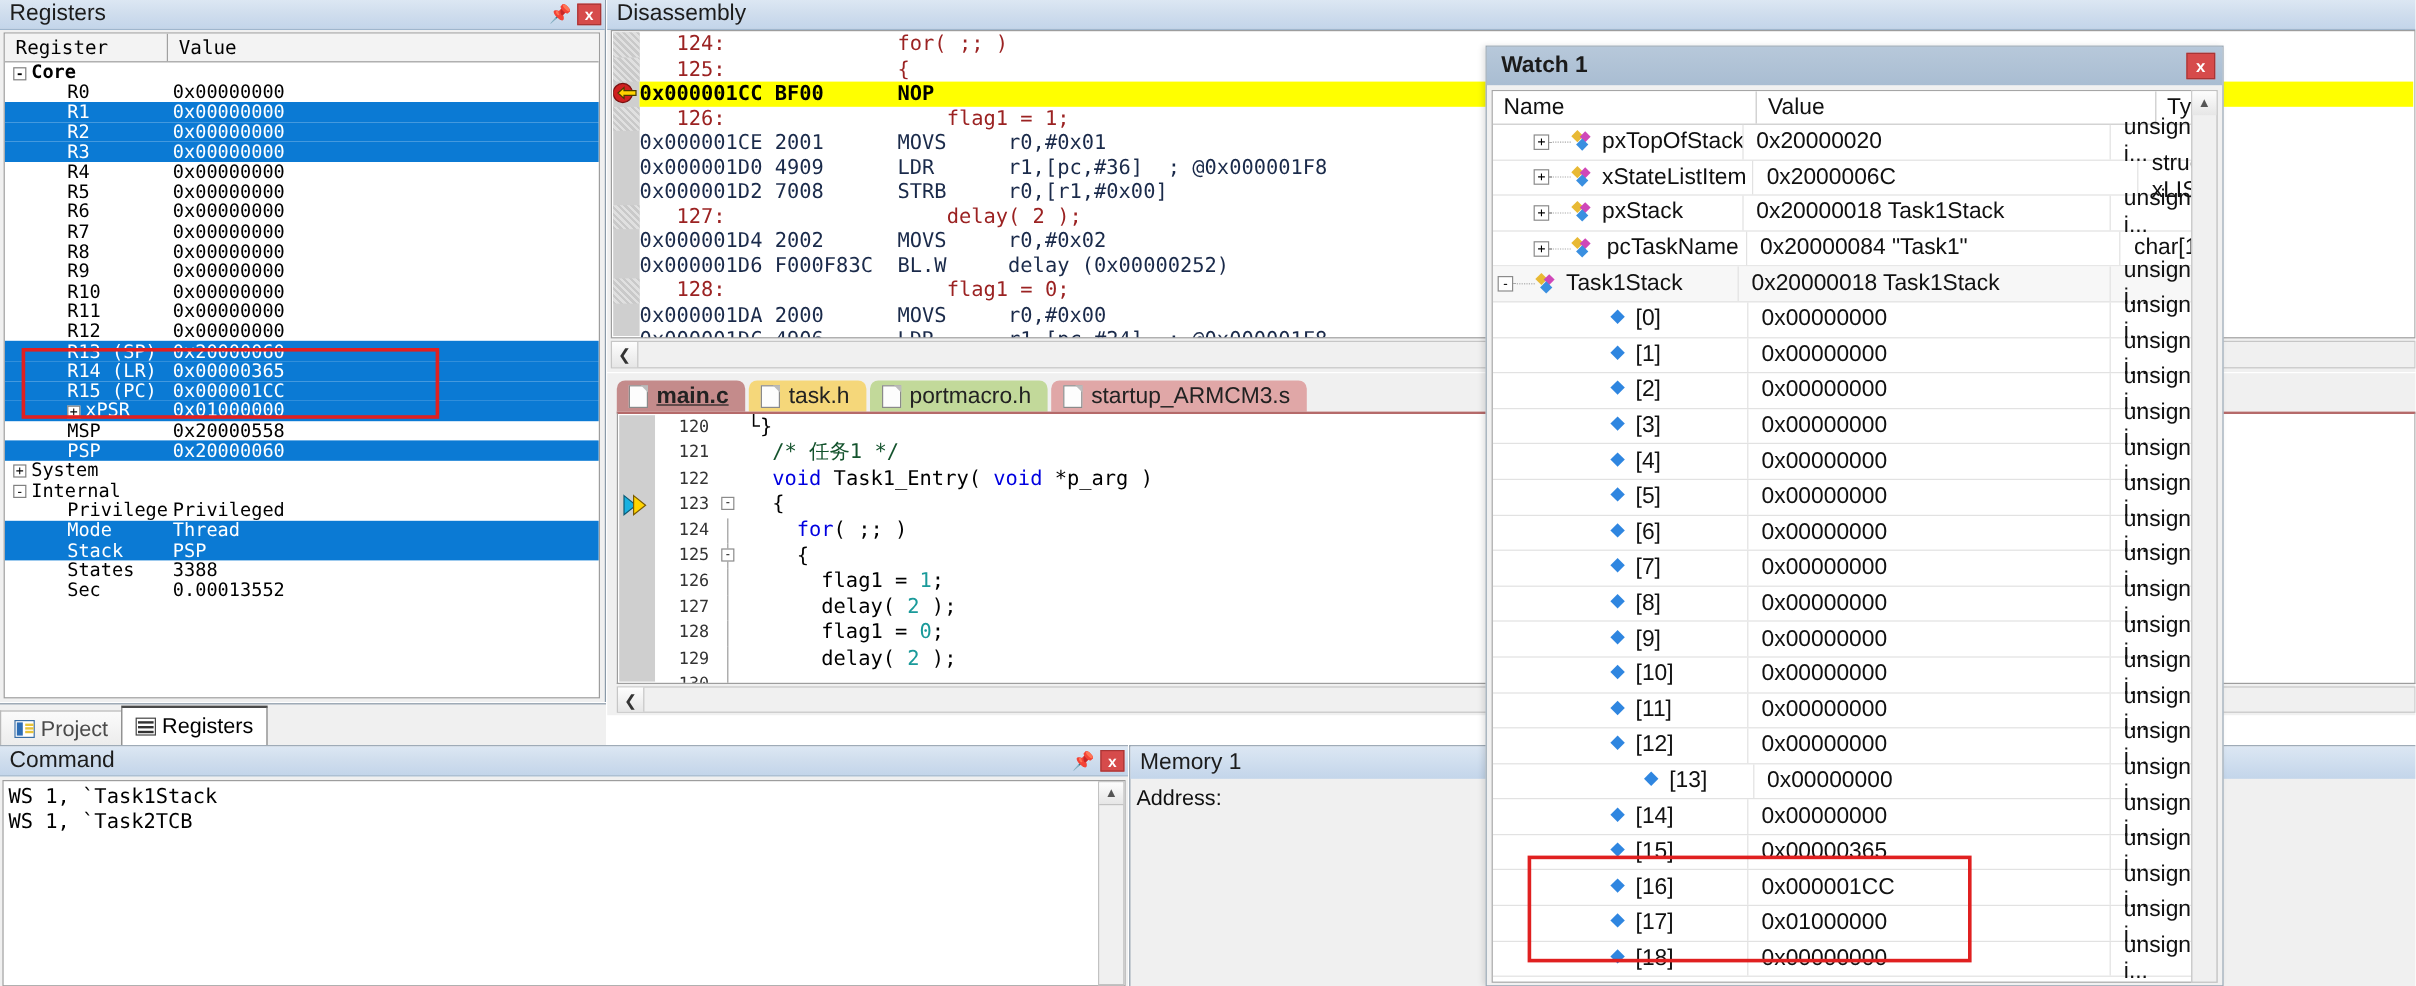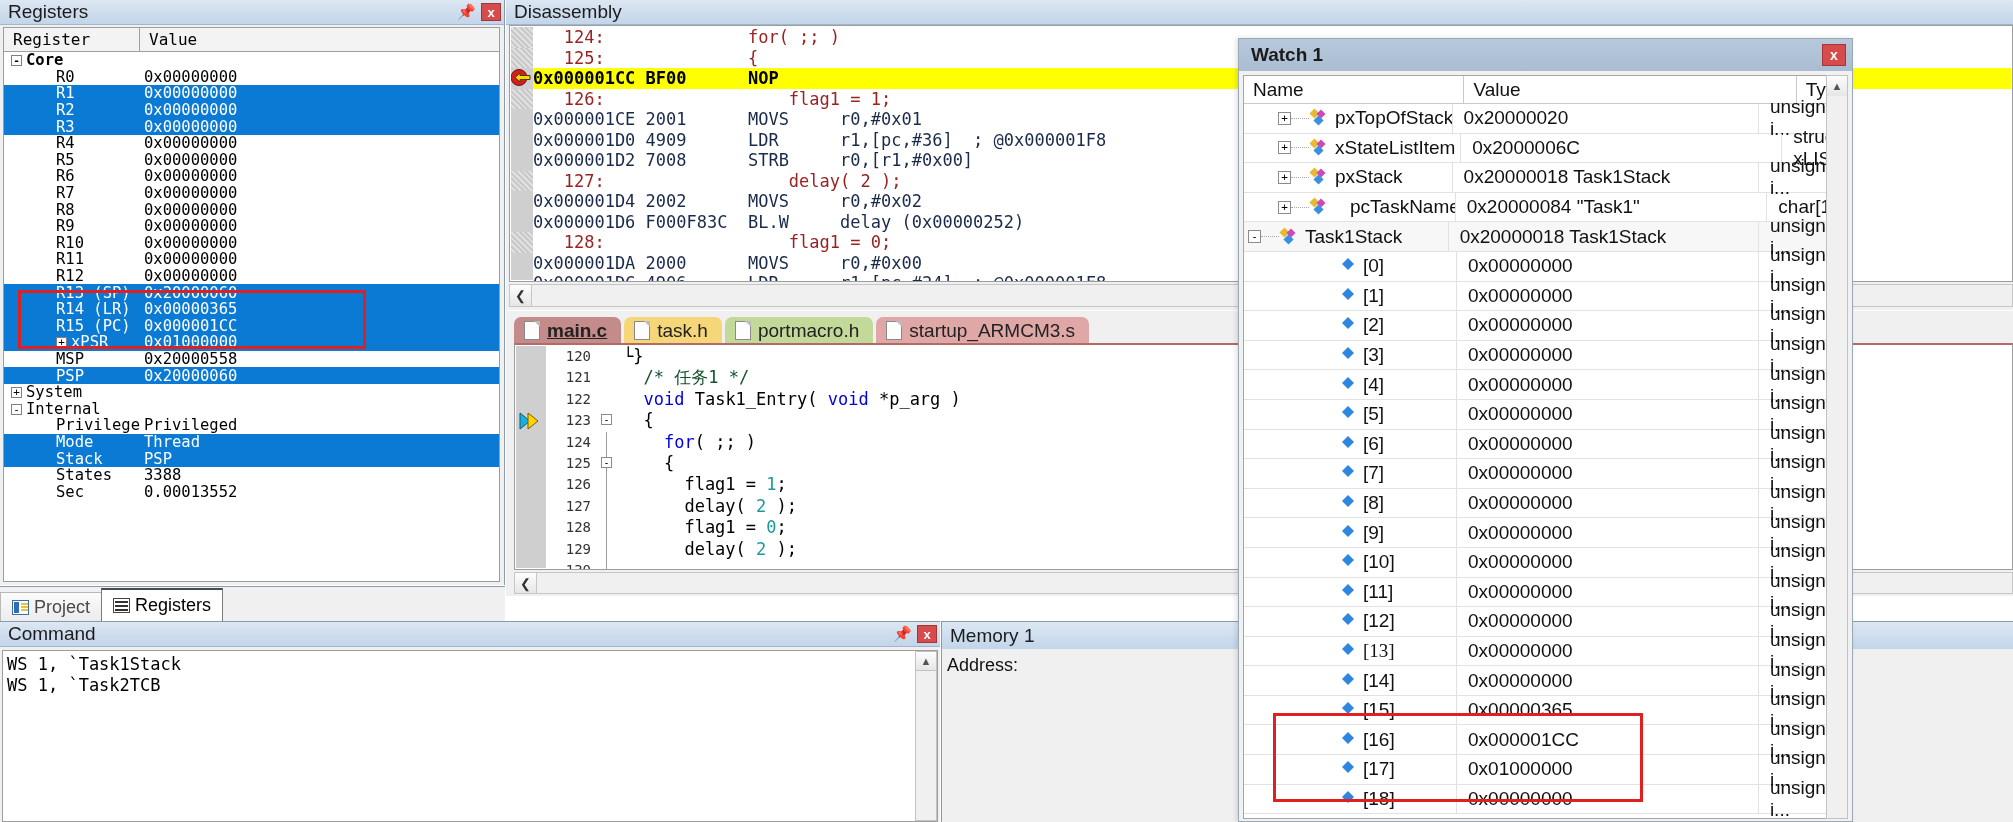--- a/index.html
+++ b/index.html
@@ -640,21 +640,21 @@
           </div>
           <div class="wrow">
             <div class="wc-name" style="padding-left: 34px;">
               <span class="wexp">+</span>
               <span class="wdots"></span>
               <span class="wicon-struct">
                 <span class="d1"></span>
                 <span class="d2"></span>
                 <span class="d3"></span>
               </span>
-              <span style="margin-left: 19px;">pcTaskName</span>
+              <span style="margin-left: 8px;">pcTaskName</span>
             </div>
             <div class="wc-val">0x20000084 "Task1"</div>
             <div class="wc-type">char[16]</div>
           </div>
           <div class="wrow shade">
             <div class="wc-name" style="padding-left: 4px;">
               <span class="wexp">-</span>
               <span class="wdots"></span>
               <span class="wicon-struct">
                 <span class="d1"></span>
@@ -803,21 +803,21 @@
               <span style="width: 31px; flex: 0 0 auto;"></span>
               <span class="wicon-leaf">
                 <span class="d"></span>
               </span>
               <span style="margin-left: 4px;">[12]</span>
             </div>
             <div class="wc-val">0x00000000</div>
             <div class="wc-type">unsigned i...</div>
           </div>
           <div class="wrow">
-            <div class="wc-name" style="padding-left: 64px; font-family: Liberation Serif, serif;">
+            <div class="wc-name" style="padding-left: 92px;">
               <span style="width: 31px; flex: 0 0 auto;"></span>
               <span class="wicon-leaf">
                 <span class="d"></span>
               </span>
               <span style="margin-left: 4px;">[13]</span>
             </div>
             <div class="wc-val">0x00000000</div>
             <div class="wc-type">unsigned i...</div>
           </div>
           <div class="wrow">

